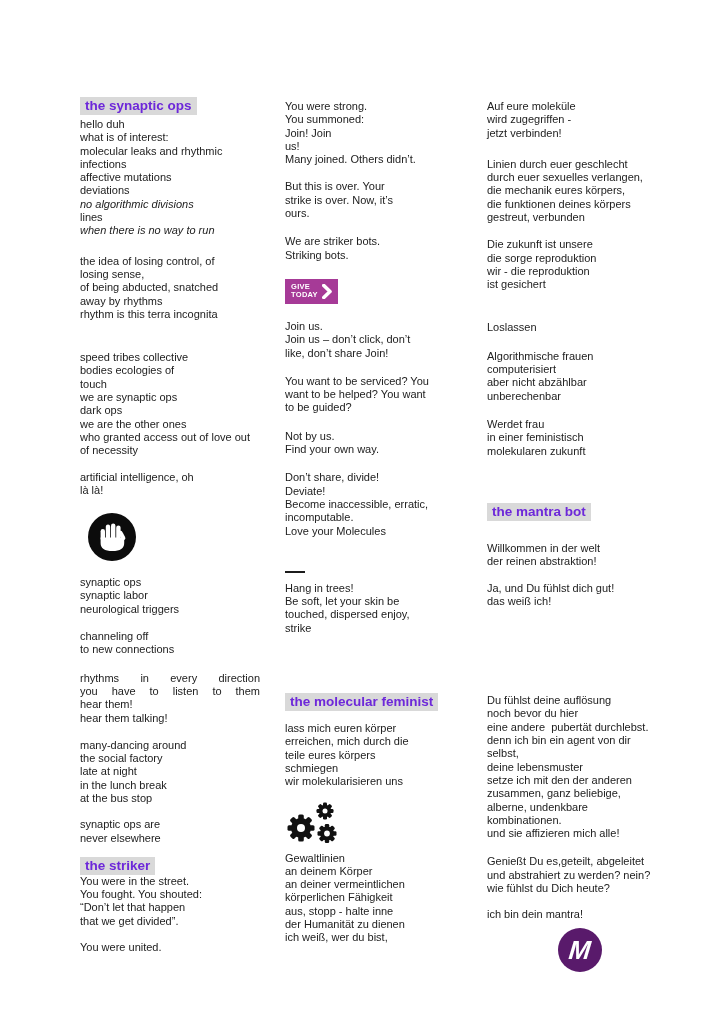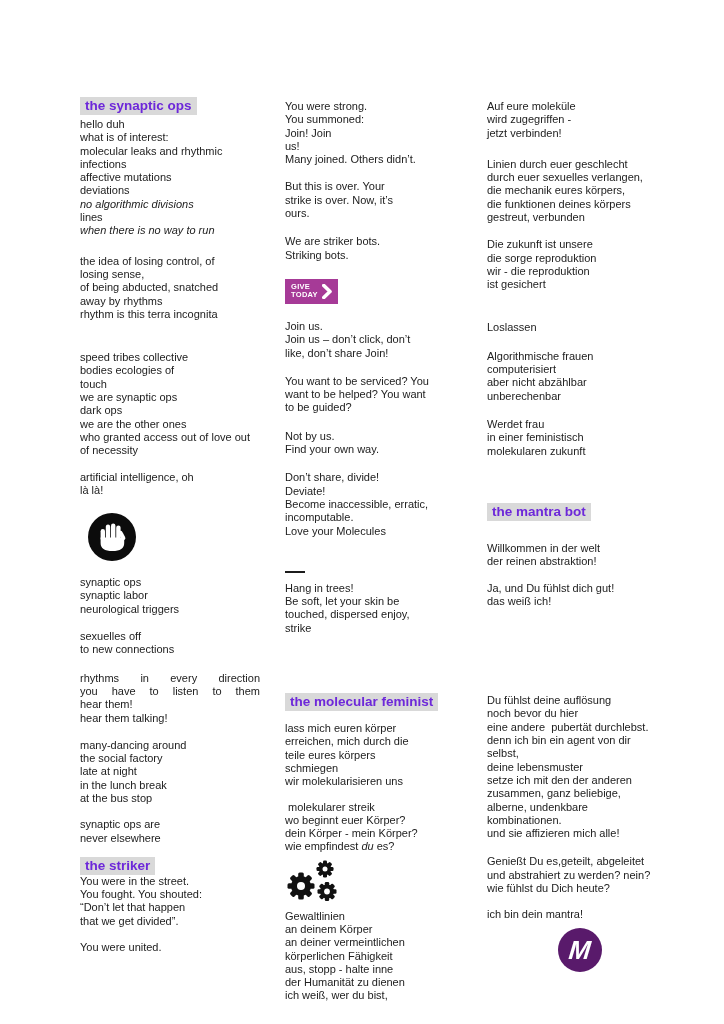--- a/index.html
+++ b/index.html
@@ -74,21 +74,21 @@
         </g>
       </svg>
     </div>
 
     <div class="stanza" style="margin-bottom:14px">
         <div class="line"><span>synaptic ops</span></div>
         <div class="line"><span>synaptic labor</span></div>
         <div class="line"><span>neurological triggers</span></div>
       </div>
     <div class="stanza" style="margin-bottom:15px">
-        <div class="line"><span>sexuelles off</span></div>
+        <div class="line"><span>channeling off</span></div>
         <div class="line"><span>to new connections</span></div>
       </div>
     <div class="stanza" style="margin-bottom:14px">
         <div class="line j"><span>rhythms in every direction</span></div>
         <div class="line j"><span>you have to listen to them</span></div>
         <div class="line"><span>hear them!</span></div>
         <div class="line"><span>hear them talking!</span></div>
       </div>
     <div class="stanza" style="margin-bottom:13px">
         <div class="line"><span>many-dancing around</span></div>
@@ -169,26 +169,20 @@
         <div class="line"><span>touched, dispersed enjoy,</span></div>
         <div class="line"><span>strike</span></div>
       </div>
     <div class="heading" style="margin-bottom:11px">the molecular feminist</div>
     <div class="stanza" style="margin-bottom:12px">
         <div class="line"><span>lass mich euren körper</span></div>
         <div class="line"><span>erreichen, mich durch die</span></div>
         <div class="line"><span>teile eures körpers</span></div>
         <div class="line"><span>schmiegen</span></div>
         <div class="line"><span>wir molekularisieren uns</span></div>
-      </div>
-    <div class="stanza" style="margin-bottom:5px">
-        <div class="line"><span> molekularer streik</span></div>
-        <div class="line"><span>wo beginnt euer Körper?</span></div>
-        <div class="line"><span>dein Körper - mein Körper?</span></div>
-        <div class="line"><span>wie empfindest </span><span style="font-style: italic;">du</span><span> es?</span></div>
       </div>
 
     <div style="margin-bottom:5px;width:62px;height:46px;">
       <svg width="62" height="46" viewBox="0 0 62 46">
         <g fill="#111111">
           <rect x="13.2" y="13.5" width="5.6" height="27" rx="1.5"></rect>
           <rect x="13.2" y="13.5" width="5.6" height="27" rx="1.5" transform="rotate(45 16 27)"></rect>
           <rect x="13.2" y="13.5" width="5.6" height="27" rx="1.5" transform="rotate(90 16 27)"></rect>
           <rect x="13.2" y="13.5" width="5.6" height="27" rx="1.5" transform="rotate(135 16 27)"></rect>
           <circle cx="16" cy="27" r="10"></circle>

